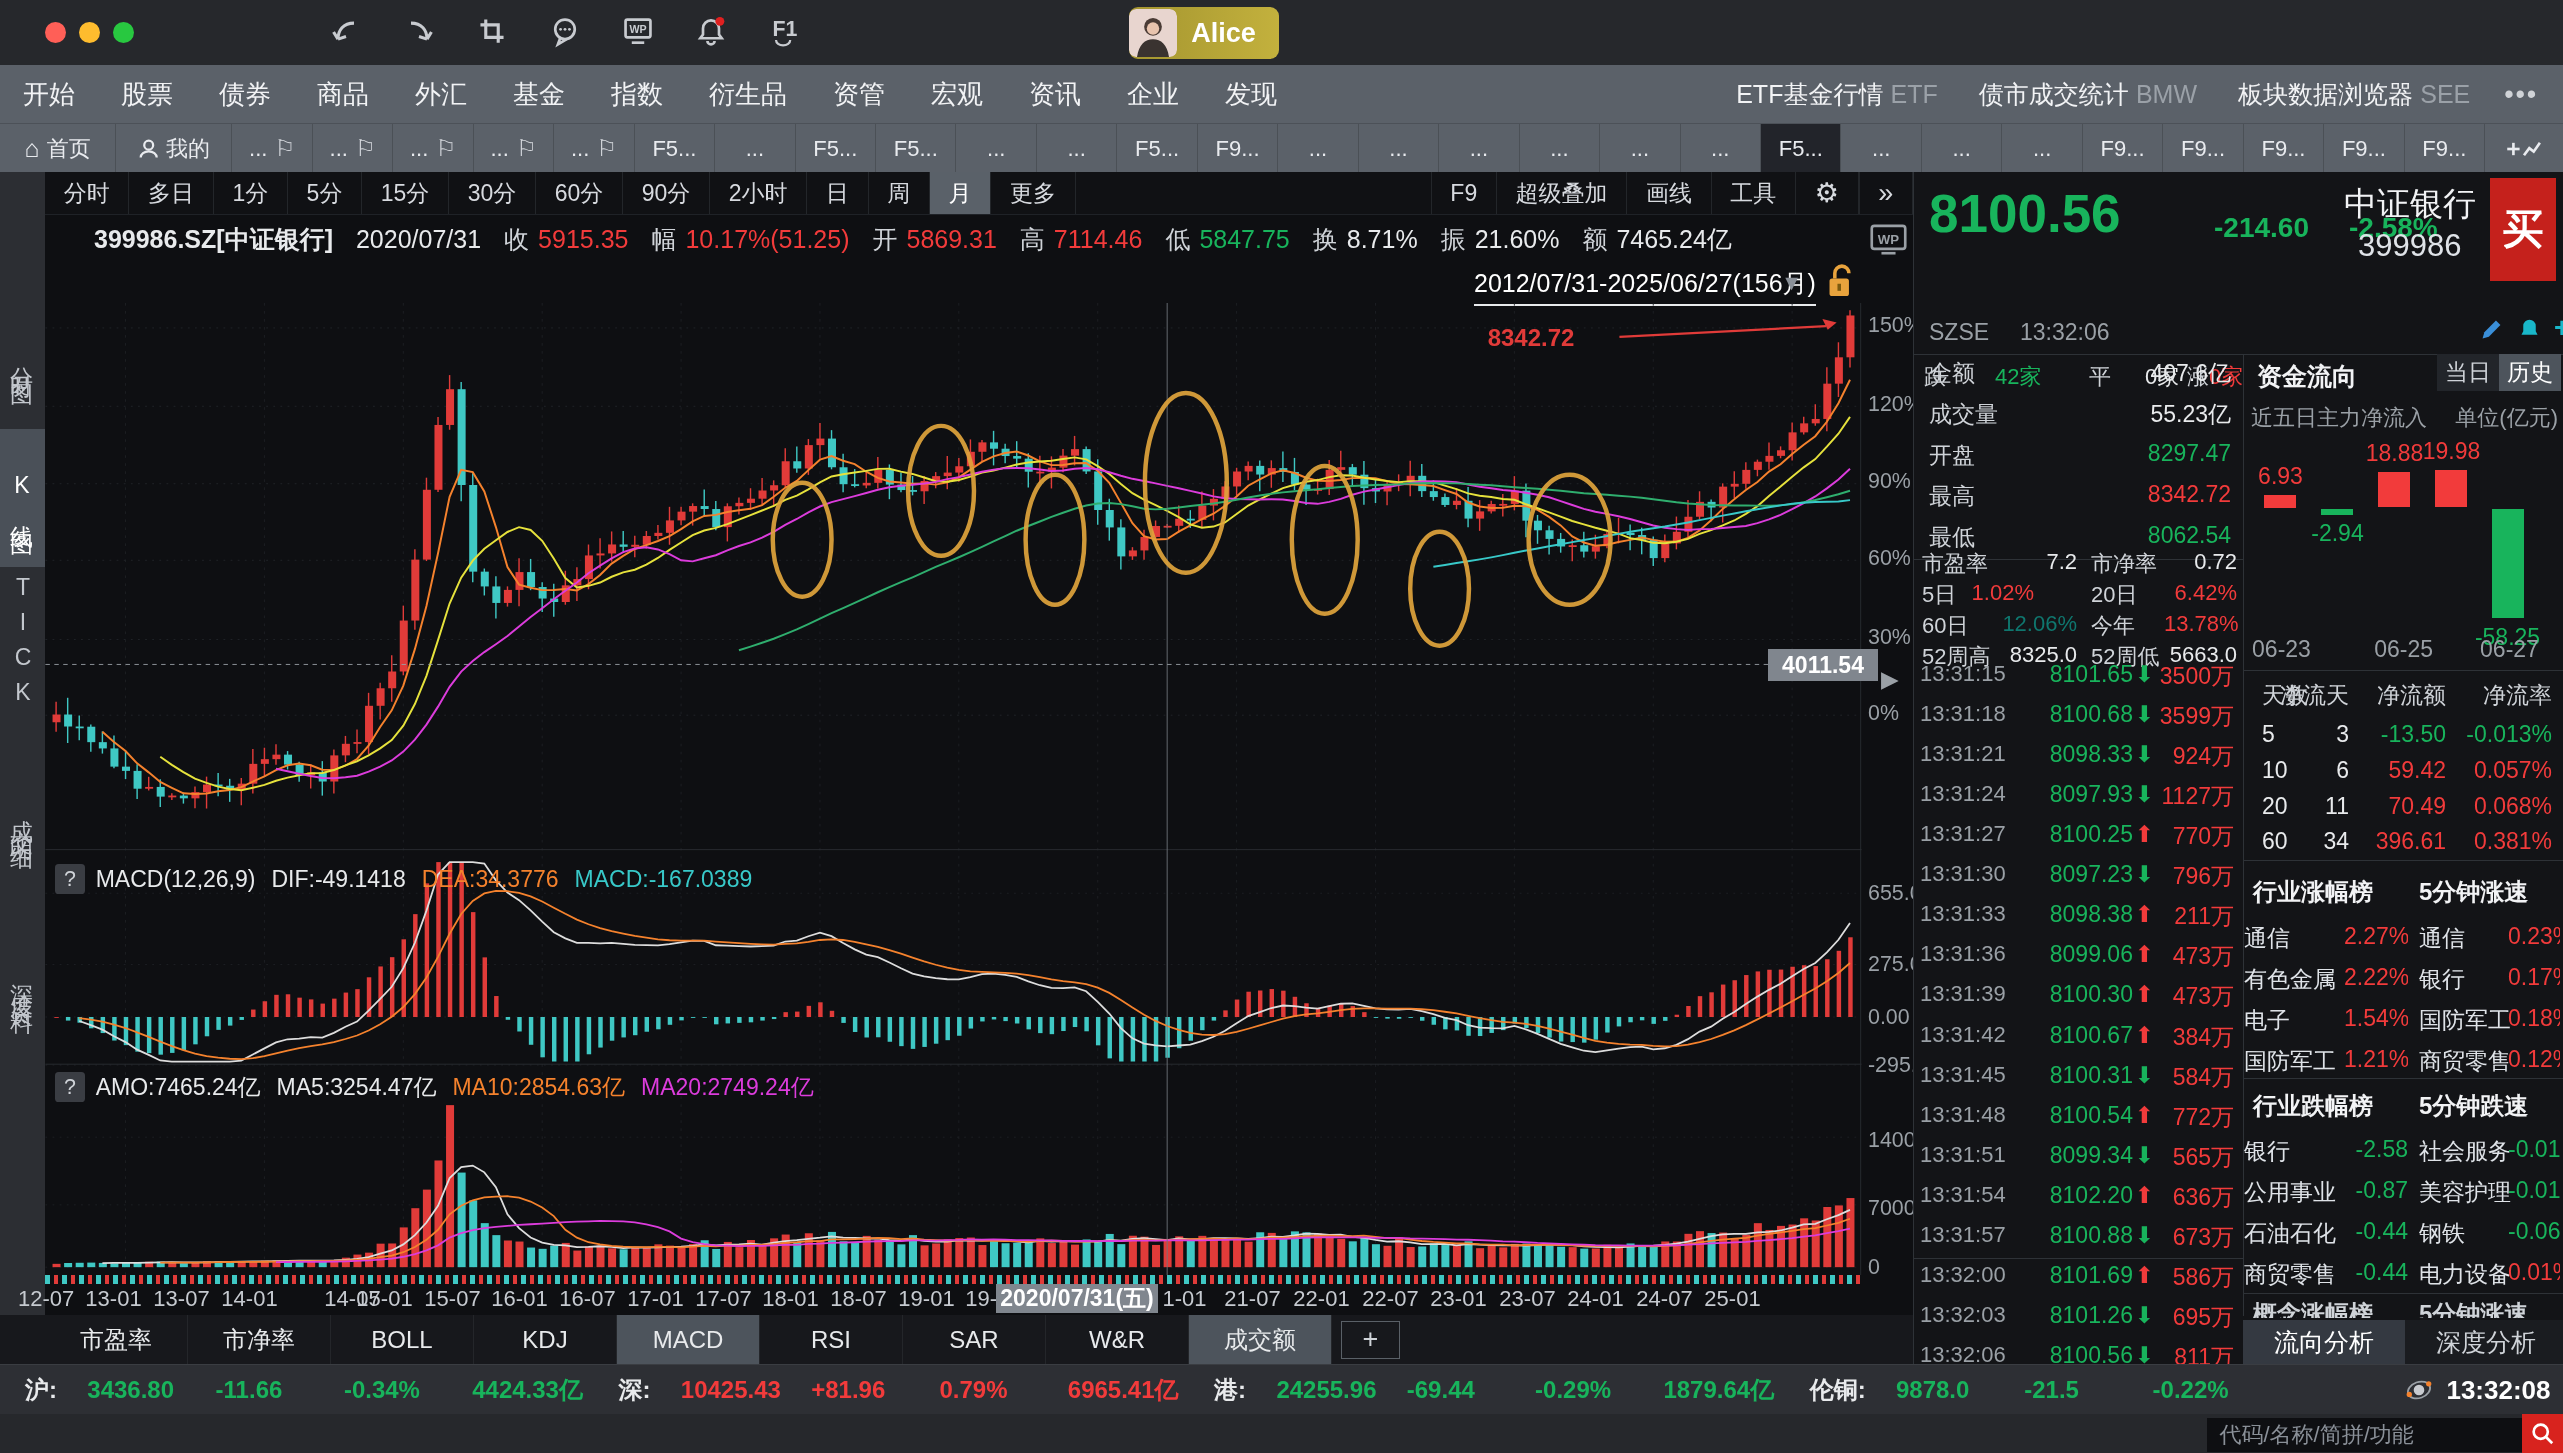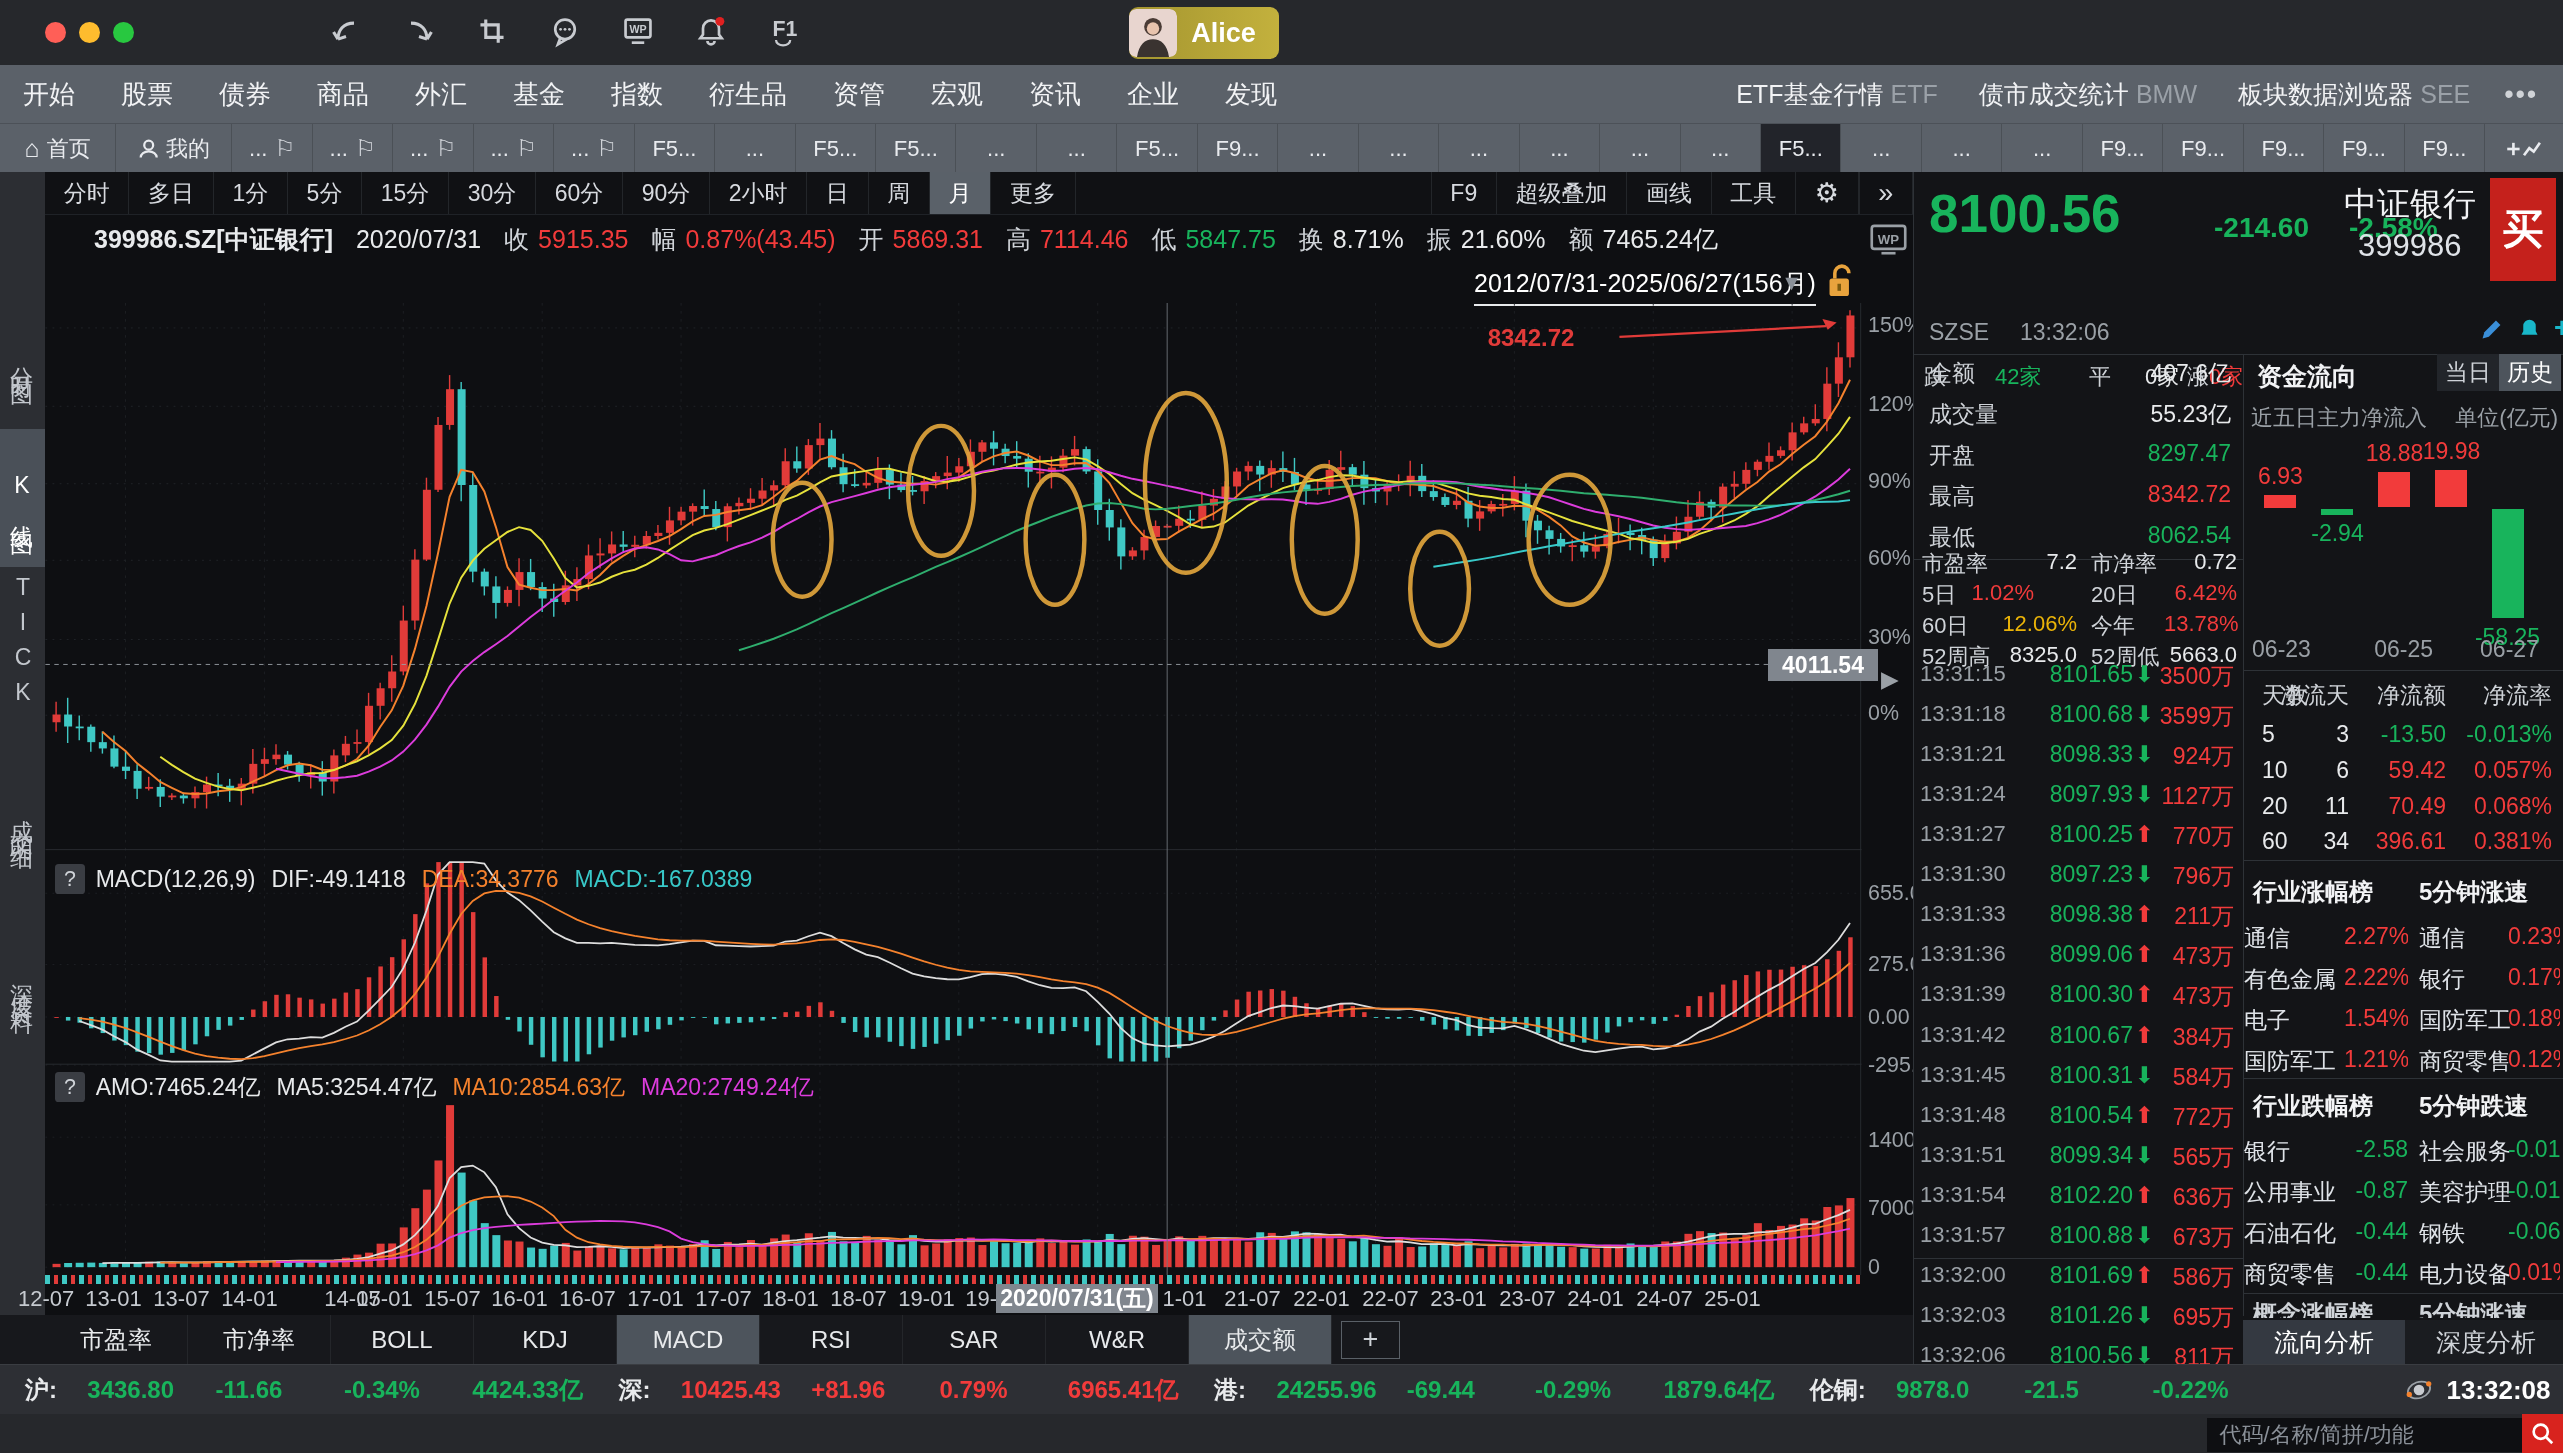--- a/index.html
+++ b/index.html
@@ -258,21 +258,21 @@
         <div class="pbtn" style="border-left: 0.9px solid rgb(35, 38, 42); font-size: 27px;">⚙</div>
         <div class="pbtn" style="border-left: 0.9px solid rgb(35, 38, 42); font-size: 27px;">»</div>
       </div>
     </div>
   <div class="abs row" style="left:94px;top:220px;height:39px;" id="hdr1">
       <div class="seg" style="color: rgb(232, 234, 236); font-weight: bold;">399986.SZ[中证银行]</div>
       <div class="seg" style="color: rgb(232, 234, 236);">2020/07/31</div>
       <div class="seg" style="color: rgb(207, 211, 216); margin-right: 9px;">收</div>
       <div class="seg" style="color: rgb(242, 59, 59);">5915.35</div>
       <div class="seg" style="color: rgb(207, 211, 216); margin-right: 9px;">幅</div>
-      <div class="seg" style="color: rgb(242, 59, 59);">0.87%(43.45)</div>
+      <div class="seg" style="color: rgb(242, 59, 59);">10.17%(51.25)</div>
       <div class="seg" style="color: rgb(207, 211, 216); margin-right: 9px;">开</div>
       <div class="seg" style="color: rgb(242, 59, 59);">5869.31</div>
       <div class="seg" style="color: rgb(207, 211, 216); margin-right: 9px;">高</div>
       <div class="seg" style="color: rgb(242, 59, 59);">7114.46</div>
       <div class="seg" style="color: rgb(207, 211, 216); margin-right: 9px;">低</div>
       <div class="seg" style="color: rgb(24, 180, 92);">5847.75</div>
       <div class="seg" style="color: rgb(207, 211, 216); margin-right: 9px;">换</div>
       <div class="seg" style="color: rgb(232, 234, 236);">8.71%</div>
       <div class="seg" style="color: rgb(207, 211, 216); margin-right: 9px;">振</div>
       <div class="seg" style="color: rgb(232, 234, 236);">21.60%</div>
@@ -1086,21 +1086,21 @@
       <div class="abs hline" style="left: 1913px; top: 559px; width: 330px;"></div>
       <div class="abs" style="left: 1922px; top: 549px; font-size: 22px; color: rgb(207, 211, 216); max-width: 85px; overflow: hidden; white-space: nowrap;">市盈率</div>
       <div class="abs" style="left: 1995px; top: 549px; width: 82px; text-align: right; font-size: 22px; color: rgb(232, 234, 236);">7.2</div>
       <div class="abs" style="left: 2091px; top: 549px; font-size: 22px; color: rgb(207, 211, 216); max-width: 89px; overflow: hidden; white-space: nowrap;">市净率</div>
       <div class="abs" style="left: 2164px; top: 549px; width: 73px; text-align: right; font-size: 22px; color: rgb(232, 234, 236);">0.72</div>
       <div class="abs" style="left: 1922px; top: 580px; font-size: 22px; color: rgb(207, 211, 216); max-width: 85px; overflow: hidden; white-space: nowrap;">5日</div>
       <div class="abs" style="left: 1952px; top: 580px; width: 82px; text-align: right; font-size: 22px; color: rgb(242, 59, 59);">1.02%</div>
       <div class="abs" style="left: 2091px; top: 580px; font-size: 22px; color: rgb(207, 211, 216); max-width: 89px; overflow: hidden; white-space: nowrap;">20日</div>
       <div class="abs" style="left: 2164px; top: 580px; width: 73px; text-align: right; font-size: 22px; color: rgb(242, 59, 59);">6.42%</div>
       <div class="abs" style="left: 1922px; top: 611px; font-size: 22px; color: rgb(207, 211, 216); max-width: 85px; overflow: hidden; white-space: nowrap;">60日</div>
-      <div class="abs" style="left: 1995px; top: 611px; width: 82px; text-align: right; font-size: 22px; color: #eab308;">12.06%</div>
+      <div class="abs" style="left: 1995px; top: 611px; width: 82px; text-align: right; font-size: 22px; color: #0f766e;">12.06%</div>
       <div class="abs" style="left: 2091px; top: 611px; font-size: 22px; color: rgb(207, 211, 216); max-width: 89px; overflow: hidden; white-space: nowrap;">今年</div>
       <div class="abs" style="left: 2164px; top: 611px; width: 73px; text-align: right; font-size: 22px; color: rgb(242, 59, 59);">13.78%</div>
       <div class="abs" style="left: 1922px; top: 642px; font-size: 22px; color: rgb(207, 211, 216); max-width: 85px; overflow: hidden; white-space: nowrap;">52周高</div>
       <div class="abs" style="left: 1995px; top: 642px; width: 82px; text-align: right; font-size: 22px; color: rgb(232, 234, 236);">8325.0</div>
       <div class="abs" style="left: 2091px; top: 642px; font-size: 22px; color: rgb(207, 211, 216); max-width: 89px; overflow: hidden; white-space: nowrap;">52周低</div>
       <div class="abs" style="left: 2164px; top: 642px; width: 73px; text-align: right; font-size: 22px; color: rgb(232, 234, 236);">5663.0</div>
       <div class="abs" style="left: 1920px; top: 661px; width: 96px; font-size: 22px; color: rgb(154, 160, 166); white-space: nowrap; overflow: hidden;">13:31:15</div>
       <div class="abs" style="left: 2020px; top: 661px; width: 134px; text-align: right; font-size: 23px; color: rgb(24, 180, 92);">8101.65<span style="color: rgb(24, 180, 92); margin-left: 1.8px;">⬇</span></div>
       <div class="abs" style="left: 2120px; top: 661px; width: 114px; text-align: right; font-size: 23px; color: rgb(242, 59, 59);">3500万</div>
       <div class="abs" style="left: 1920px; top: 701px; width: 96px; font-size: 22px; color: rgb(154, 160, 166); white-space: nowrap; overflow: hidden;">13:31:18</div>

